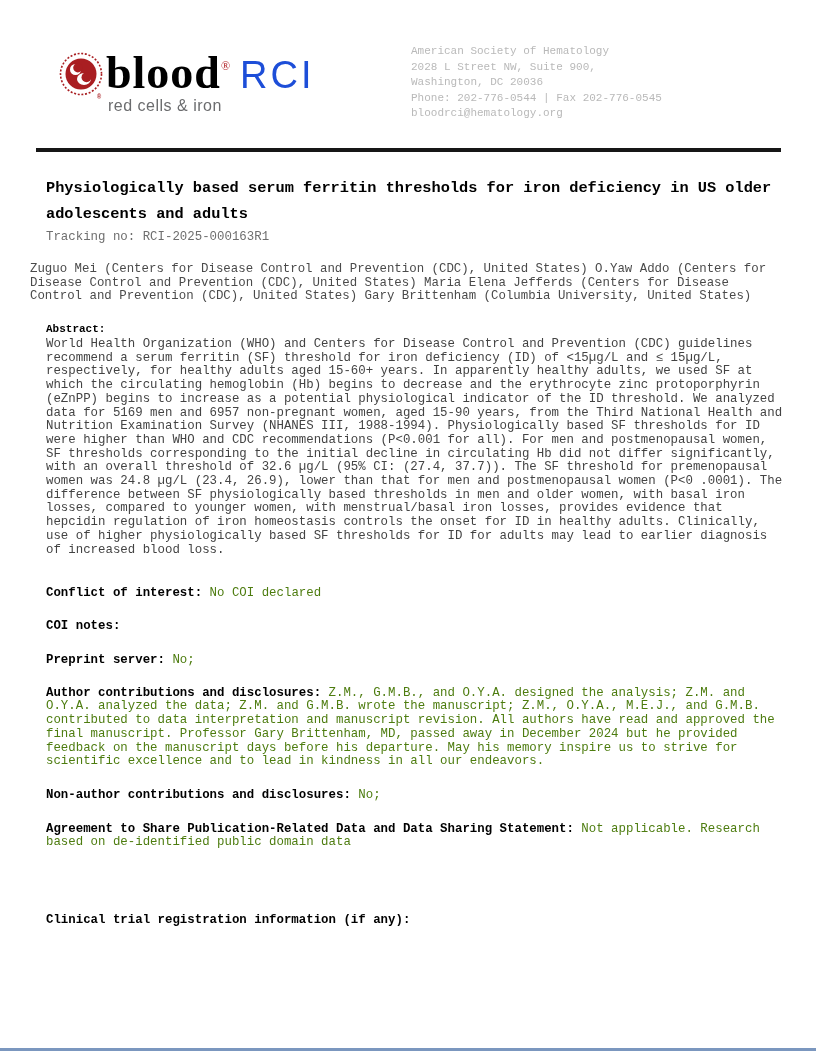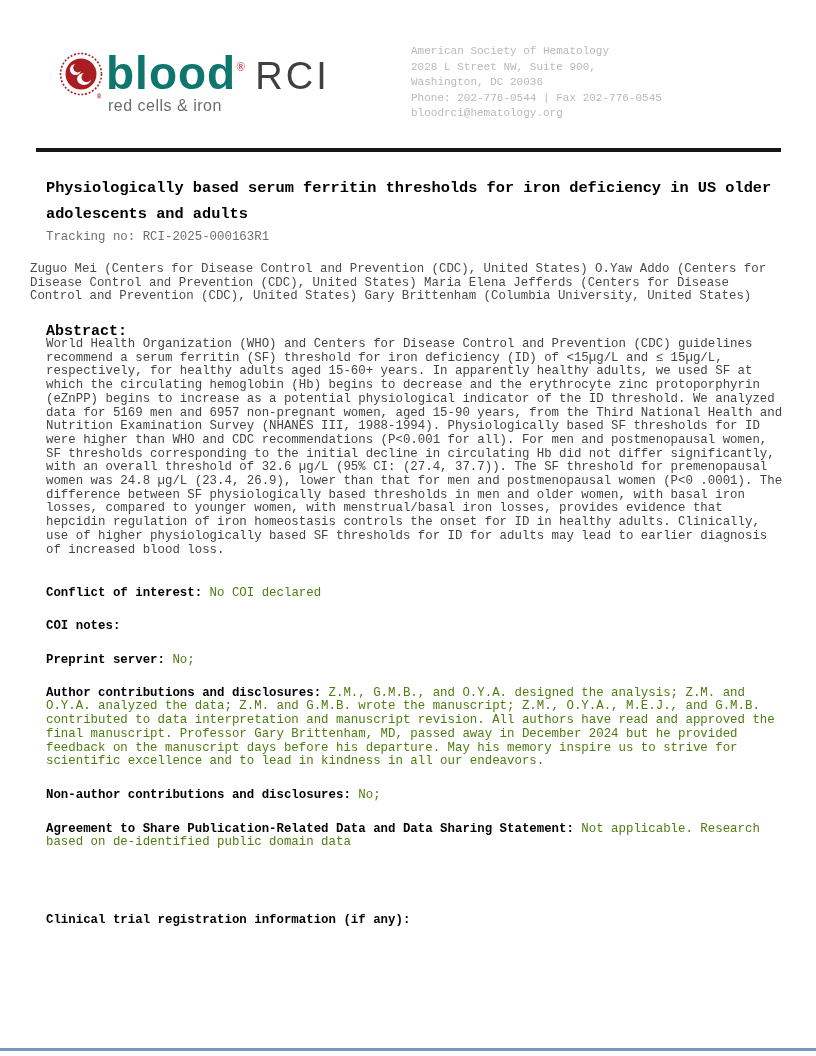--- a/index.html
+++ b/index.html
@@ -7,48 +7,48 @@
     position:relative; width:816px; height:1056px; background:#ffffff;
     font-family:"Liberation Mono", monospace; overflow:hidden;
   }
   .abs { position:absolute; }
 
   
   .logo-block { left:58px; top:52px; width:300px; height:70px; }
   .emblem { position:absolute; left:0; top:0; }
   .logo-line { position:absolute; left:48px; top:-2px; white-space:nowrap; }
   .blood {
-    font-family:Liberation Sans, sans-serif; font-weight:bold;
-    font-size:46px; line-height:1; color:#0f766e; letter-spacing:1px;
+    font-family:Liberation Serif, serif; font-weight:bold;
+    font-size:46px; line-height:1; color:#000000; letter-spacing:1px;
   }
   .reg { font-family:"Liberation Serif", serif; font-size:12px; color:#b01f24; vertical-align:18px; }
   .rci {
     font-family:"Liberation Sans", sans-serif; font-size:38px; line-height:1;
-    color:#404040; letter-spacing:3px; margin-left:10px;
+    color:#1d4ed8; letter-spacing:3px; margin-left:10px;
   }
   .tagline {
     position:absolute; left:50px; top:45px;
     font-family:"Liberation Sans", sans-serif; font-size:16px; color:#6b6c6e; letter-spacing:0.5px;
   }
   .address { left:411px; top:44px; font-size:11px; line-height:15.6px; color:#b9b9b9; }
 
   .rule   { left:36px; top:148px; width:745px; height:4px; background:#161616; }
   .footer-line { left:0; top:1048px; width:816px; height:3px; background:#7b97bf; }
 
   
   .title {
     left:46px; top:175px; width:762px; font-weight:bold; font-size:15.3px;
     line-height:26px; color:#000; white-space:pre-line;
   }
   .tracking { left:46px; top:230px; font-size:12.4px; color:#6e6e6e; }
   .authors {
     left:30px; top:263px; width:770px; font-size:12.4px; line-height:13.7px;
     color:#4a4a4a; white-space:pre-line;
   }
-  .abstract-label { left:46px; top:323px; font-size:15px; font-weight:bold; color:#000; }
+  .abstract-label { left:46px; top:323px; font-size:11px; font-weight:bold; color:#000; }
   .abstract-body {
     left:46px; top:338px; width:770px; font-size:12.4px; line-height:13.7px;
     color:#434343; white-space:pre-line;
   }
   .section { left:46px; width:770px; font-size:12.4px; line-height:13.7px; white-space:pre-line; }
   .section .lbl { font-weight:bold; color:#000; }
   .section .val { color:#4d7c0f; }
 </style>
 </head>
 <body>

